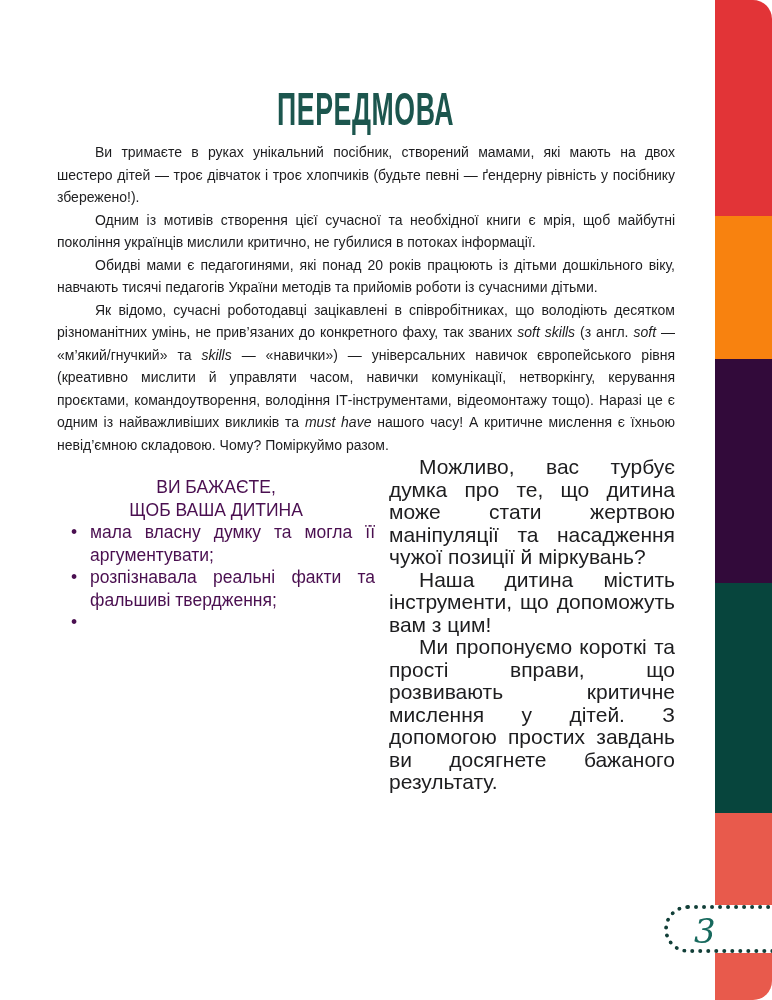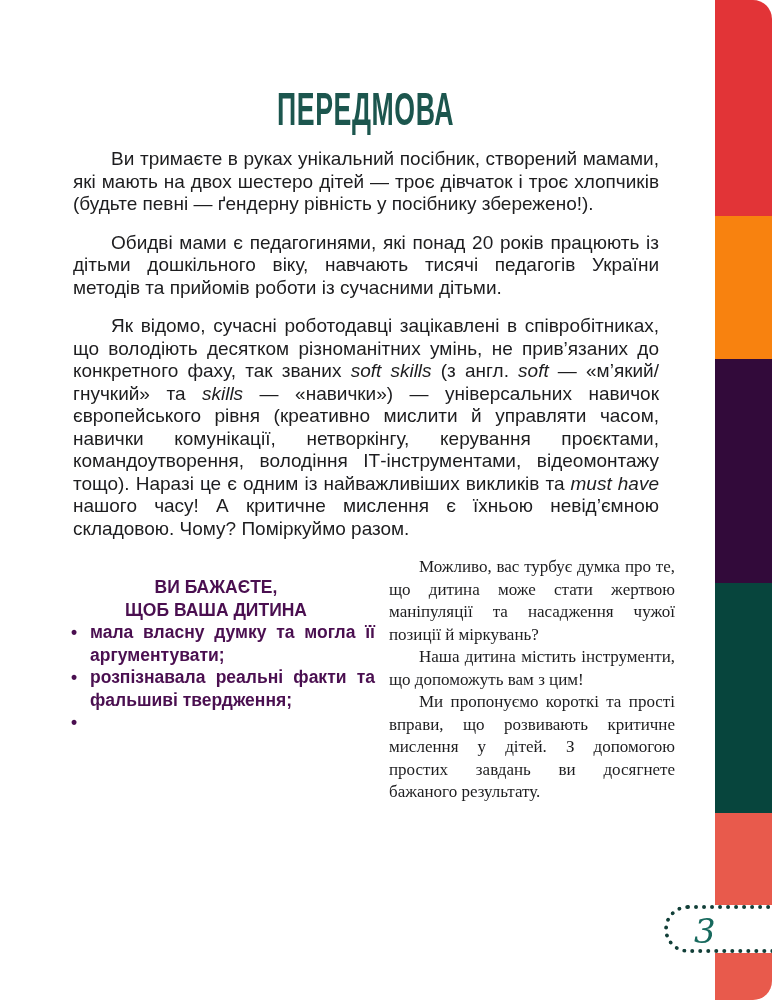--- a/index.html
+++ b/index.html
@@ -50,53 +50,52 @@
   .title-text{
     display:inline-block;
     font-size:46px;line-height:46px;
     font-weight:bold;
     letter-spacing:1px;
     color:var(--title-teal);
     transform:scaleX(0.58);
     transform-origin:center;
   }
   .para{
-    margin:16px;
-    font-size:19px;line-height:22.5px;
+    margin:0;
+    font-size:14px;line-height:22.5px;
     text-align:justify;
     text-indent:38px;
   }
   
   .twocol{display:flex;}
   .col-left{
     width:318px;
     margin-right:14px;
     color:var(--accent-purple);
-    font-weight:bold;
+    font-weight:normal;
   }
   .q-heading{
     margin-top:20px;
     text-align:center;
     font-size:17.5px;line-height:22.5px;
   }
   .bullets{margin:0;padding:0;list-style:none;}
   .bullets li{
     display:flex;
     padding-left:14px;
     font-size:17.5px;line-height:22.5px;
   }
   .bullet-marker{flex:none;width:19px;}
   .bullet-text{flex:1;text-align:justify;}
   .col-right{flex:1;}
   .col-right .rpara{
     margin:0;
-    font-size:17px;line-height:22.5px;
+    font-size:21px;line-height:22.5px;
     text-align:justify;
     text-indent:30px;
-    font-family:Liberation Serif, serif;
   }
   .closing{
     margin:0;
     font-size:17px;line-height:22.5px;
     text-align:justify;
     text-indent:38px;
   }
   
   .page-plate{
     position:absolute;
@@ -130,20 +129,21 @@
   </div>
 
   <div class="content">
 
     <div class="title-wrap">
       <span class="title-text">ПЕРЕДМОВА</span>
     </div>
 
     <div class="body-text">
       <p class="para">Ви тримаєте в руках унікальний посібник, створений мамами, які мають на двох шестеро дітей — троє дівчаток і троє хлопчиків (будьте певні — ґендерну рівність у посібнику збережено!).</p>
+      <p class="para">Одним із мотивів створення цієї сучасної та необхідної книги є мрія, щоб майбутні покоління українців мислили критично, не губилися в потоках інформації.</p>
       <p class="para">Обидві мами є педагогинями, які понад 20 років працюють із дітьми дошкільного віку, навчають тисячі педагогів України методів та прийомів роботи із сучасними дітьми.</p>
       <p class="para"><span>Як відомо, сучасні роботодавці зацікавлені в співробітниках, що володіють десятком різноманітних умінь, не прив’язаних до конкретного фаху, так званих </span><i>soft skills</i><span> (з англ. </span><i>soft</i><span> — «м’який/гнучкий» та </span><i>skills</i><span> — «навички») — універсальних навичок європейського рівня (креативно мислити й управляти часом, навички комунікації, нетворкінгу, керування проєктами, командоутворення, володіння ІТ-інструментами, відеомонтажу тощо). Наразі це є одним із найважливіших викликів та </span><i>must have</i><span> нашого часу! А критичне мислення є їхньою невід’ємною складовою. Чому? Поміркуймо разом.</span></p>
     </div>
 
     <div class="twocol">
 
       <div class="col-left">
         <div class="q-heading">
           <div>ВИ БАЖАЄТЕ,</div>
           <div>ЩОБ ВАША ДИТИНА</div>

